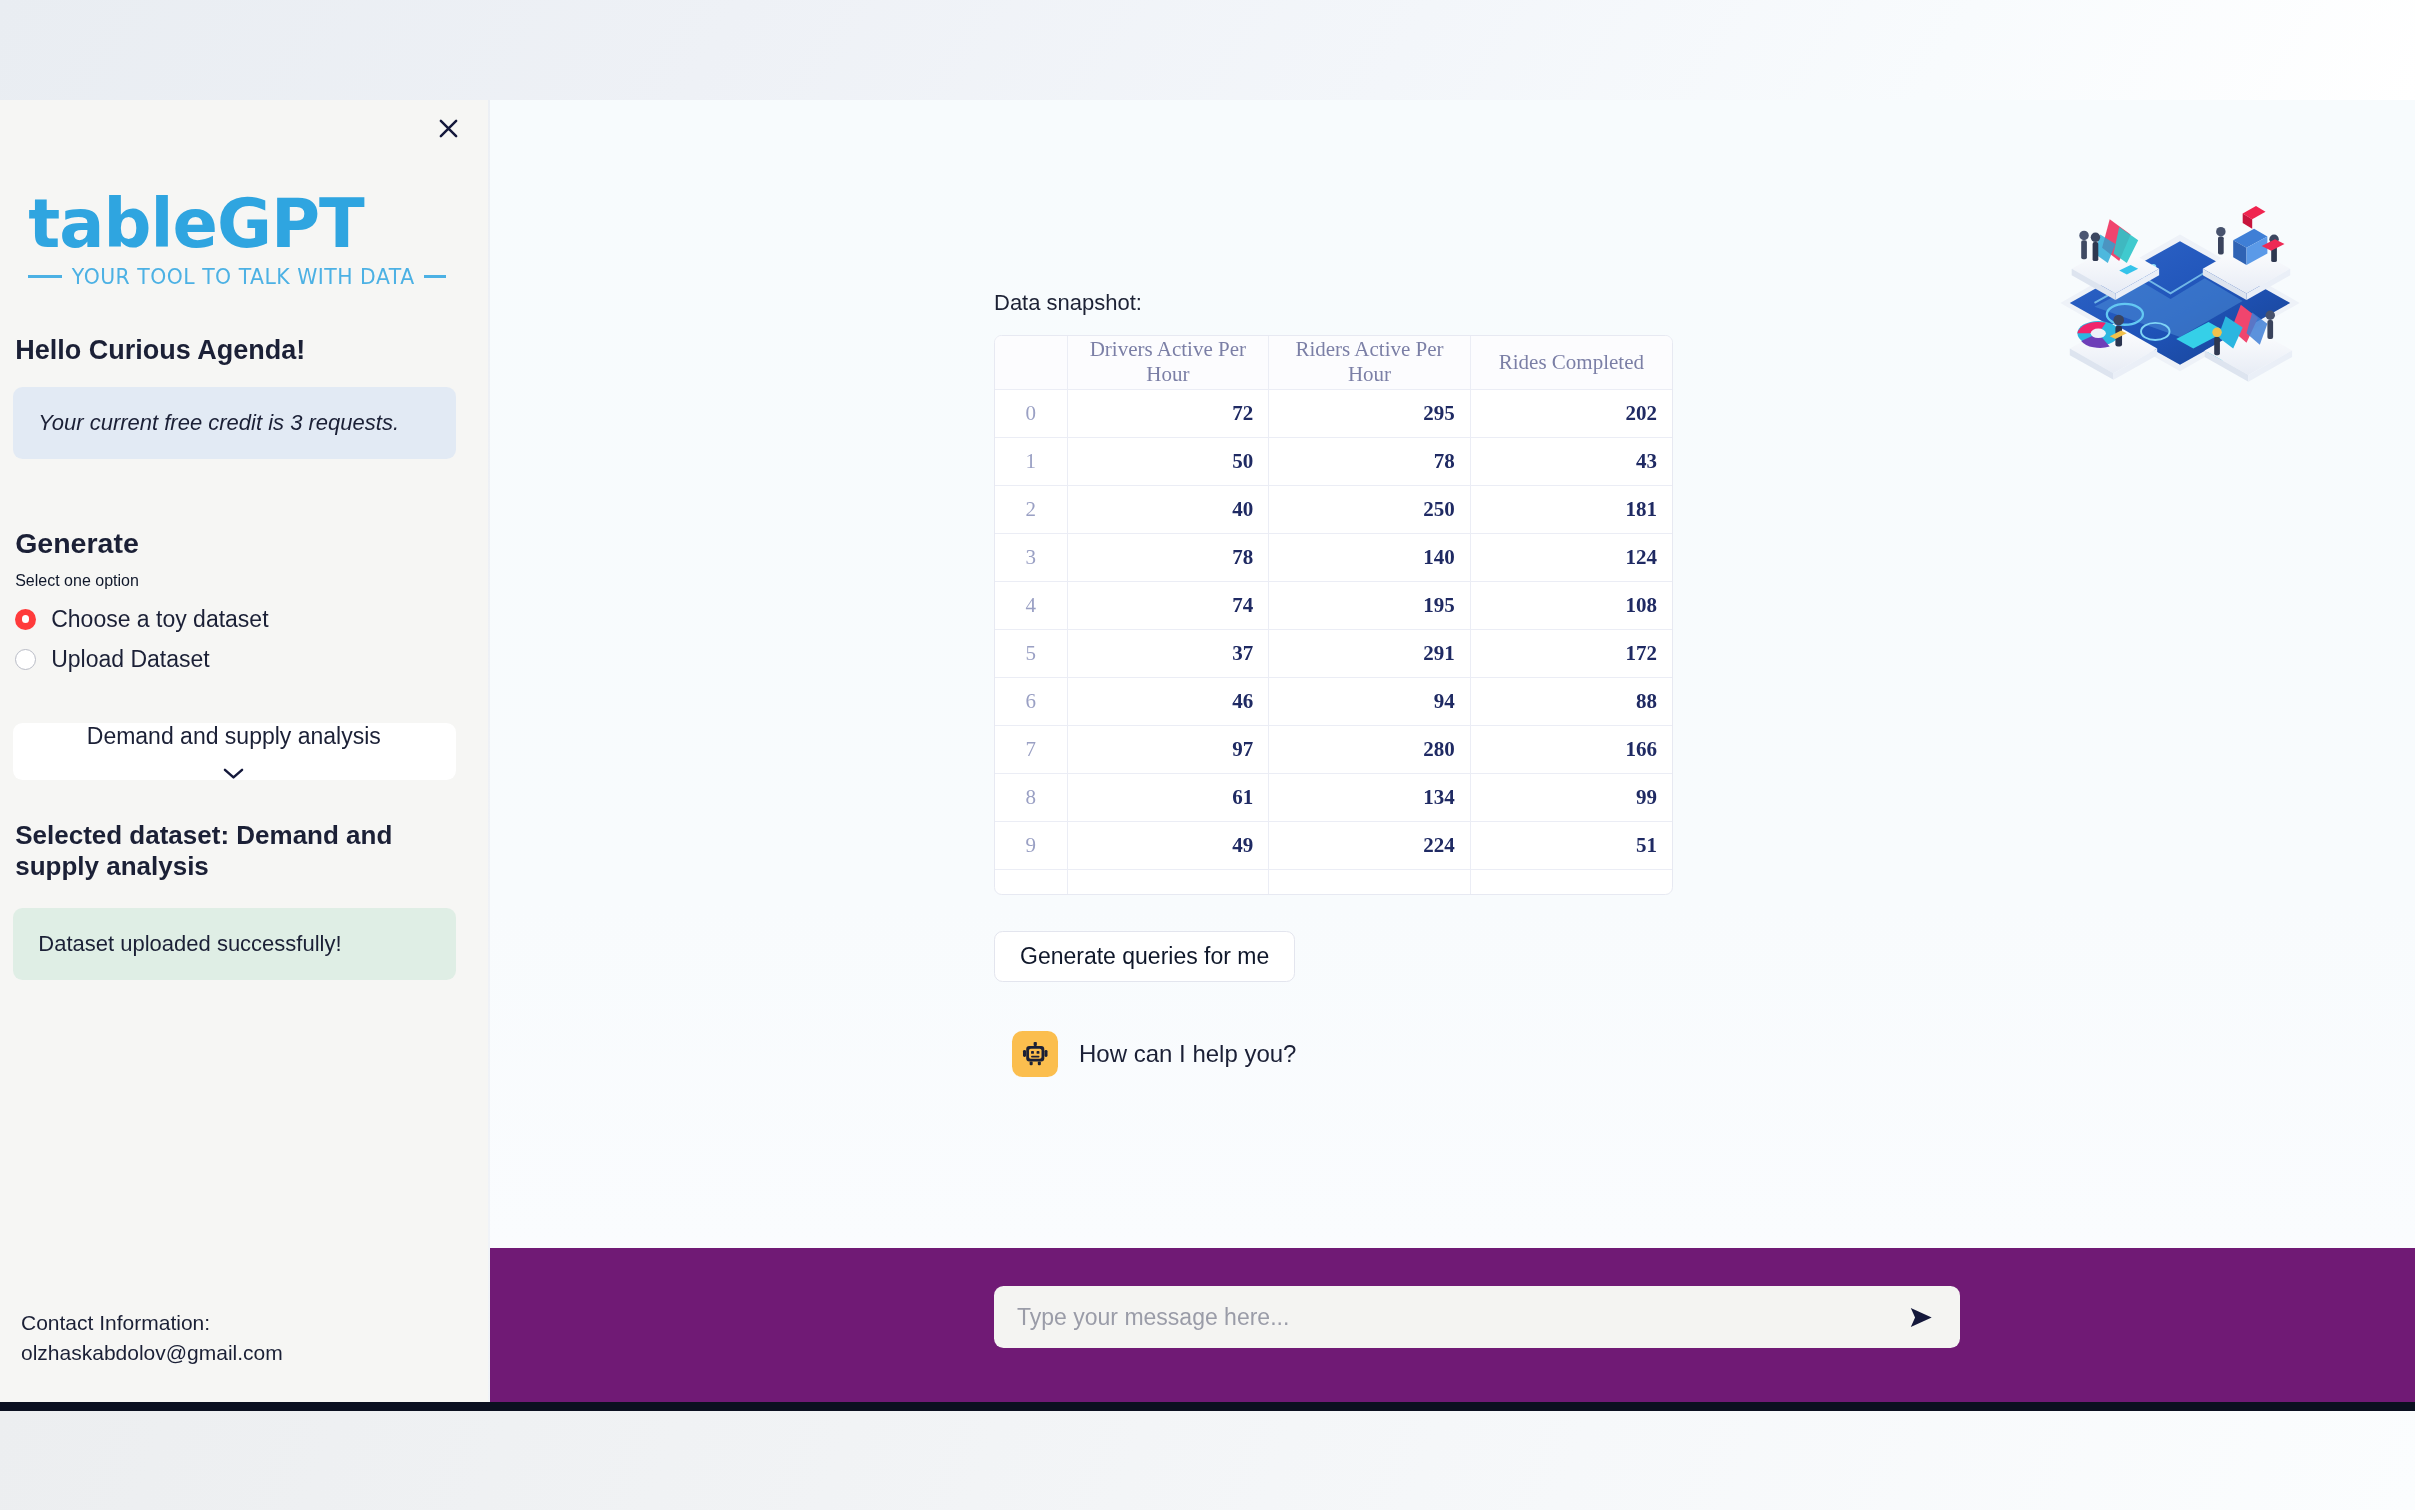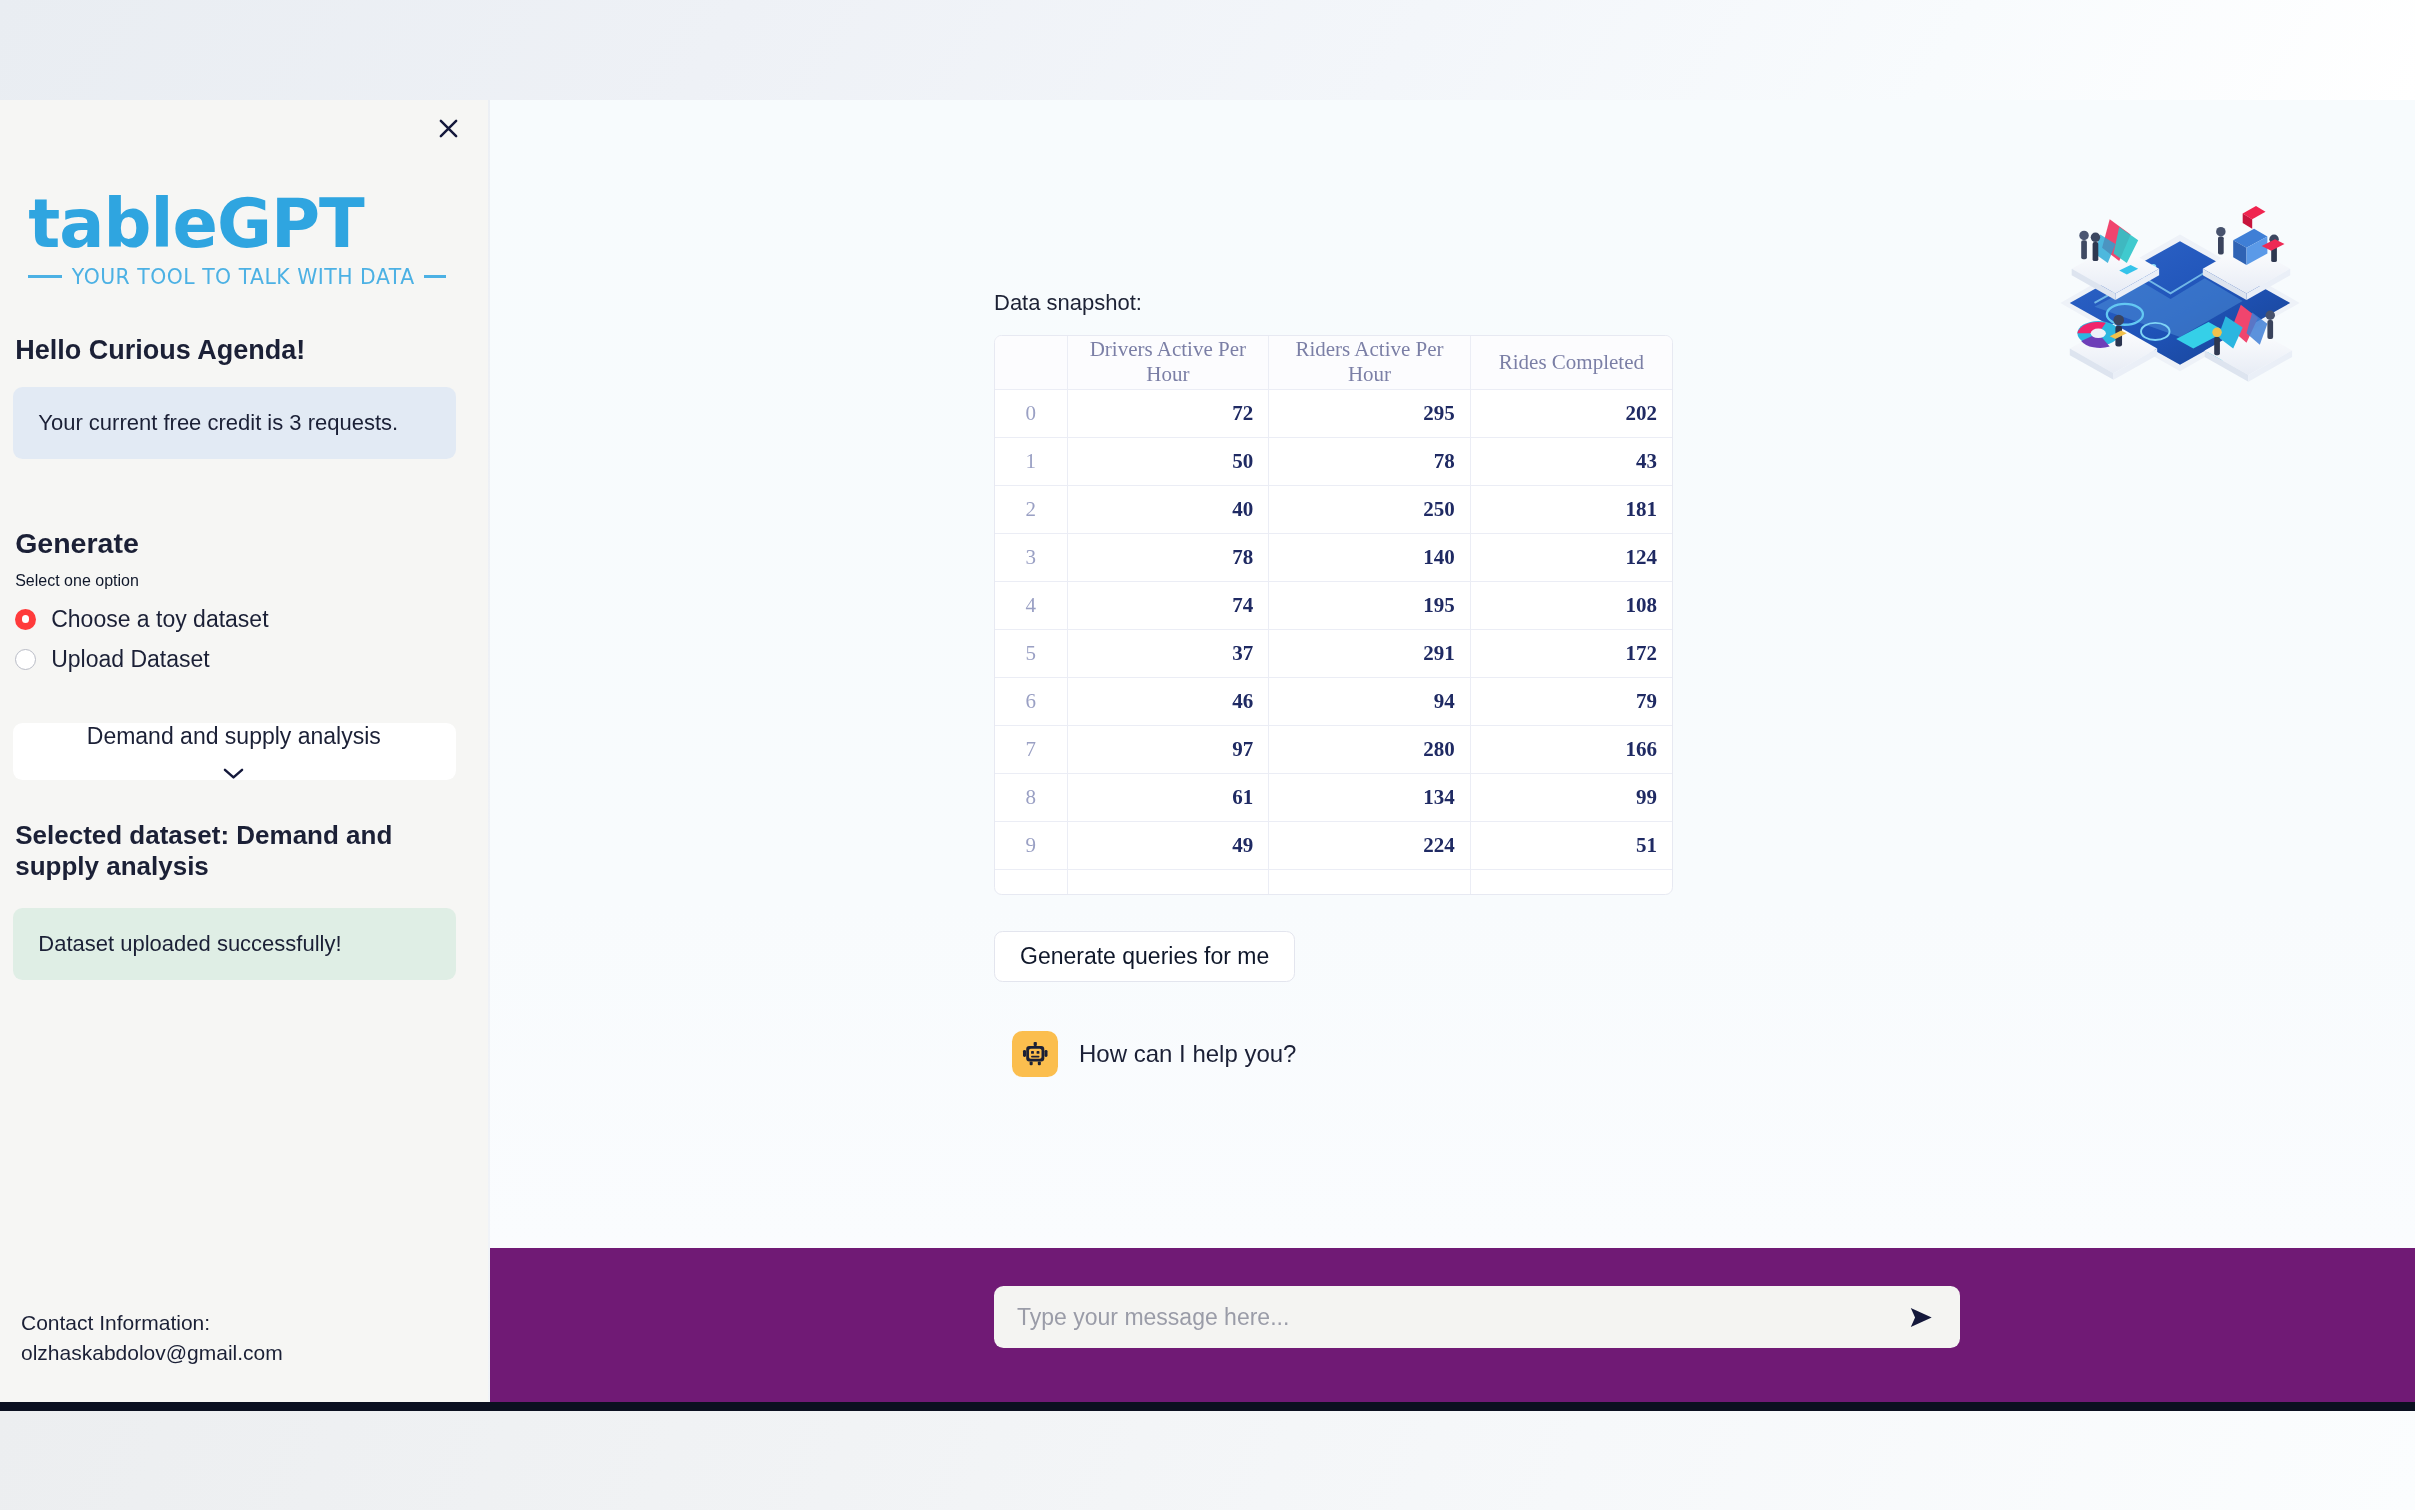--- a/index.html
+++ b/index.html
@@ -84,20 +84,21 @@
   }
 
   .infobox {
     margin-top: 21px;
     width: 443px;
     background: #e2eaf4;
     border-radius: 9.5px;
     padding: 23px 25px;
     font-size: 22px;
     color: #1b2036;
+    font-style: italic;
   }
 
   .section-title {
     margin-top: 68px; padding-left: 1.9px;
     font-size: 28.5px; font-weight: bold; color: #1b2036;
   }
   .select-label {
     margin-top: 12px; padding-left: 1.9px;
     font-size: 16px; color: #0f172a;
   }
@@ -468,21 +469,21 @@
                 <tr>
                   <td class="idx">5</td>
                   <td>37</td>
                   <td>291</td>
                   <td>172</td>
                 </tr>
                 <tr>
                   <td class="idx">6</td>
                   <td>46</td>
                   <td>94</td>
-                  <td>79</td>
+                  <td>88</td>
                 </tr>
                 <tr>
                   <td class="idx">7</td>
                   <td>97</td>
                   <td>280</td>
                   <td>166</td>
                 </tr>
                 <tr>
                   <td class="idx">8</td>
                   <td>61</td>

